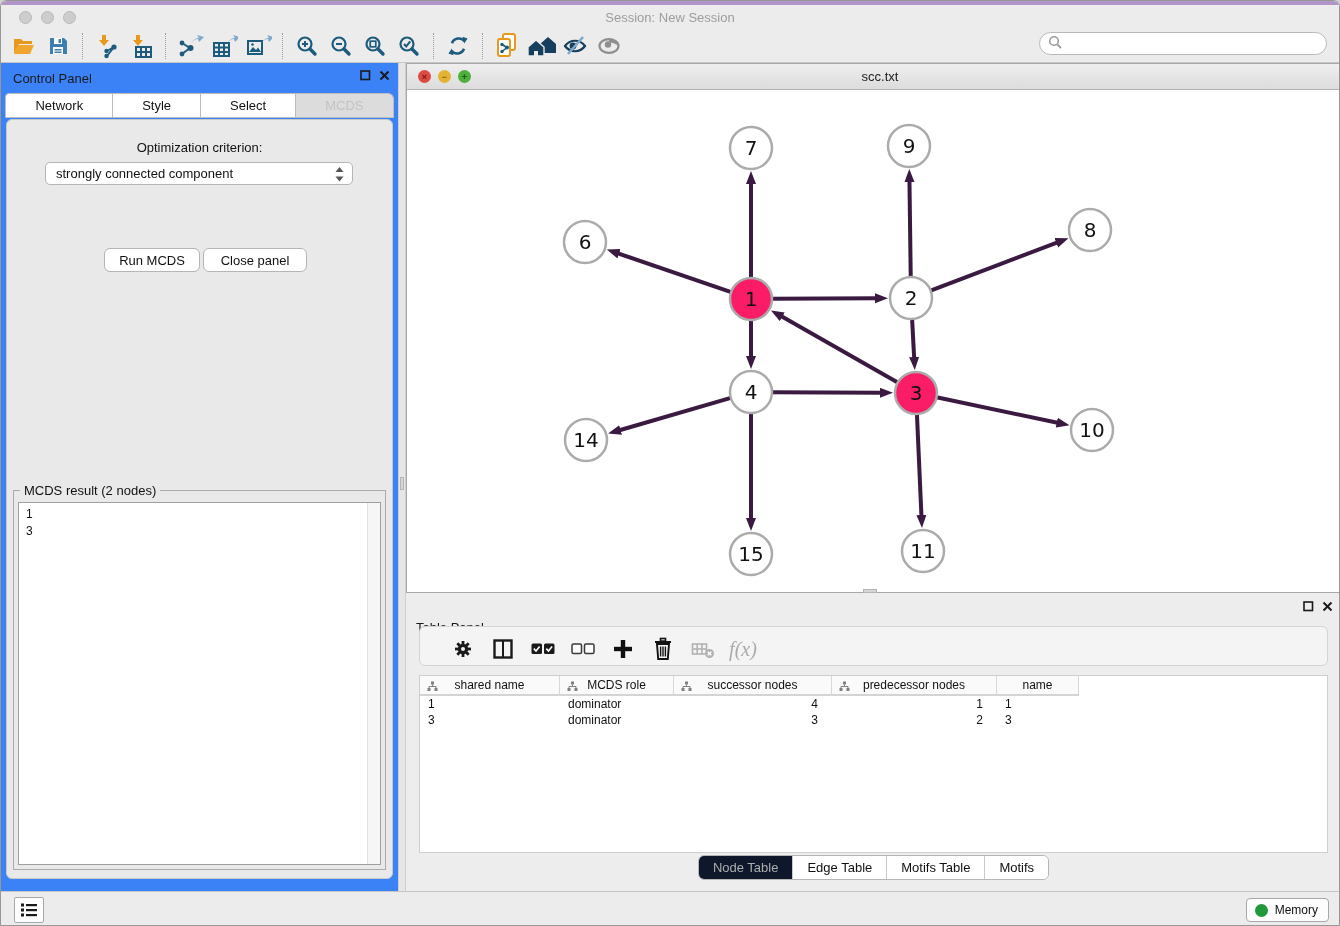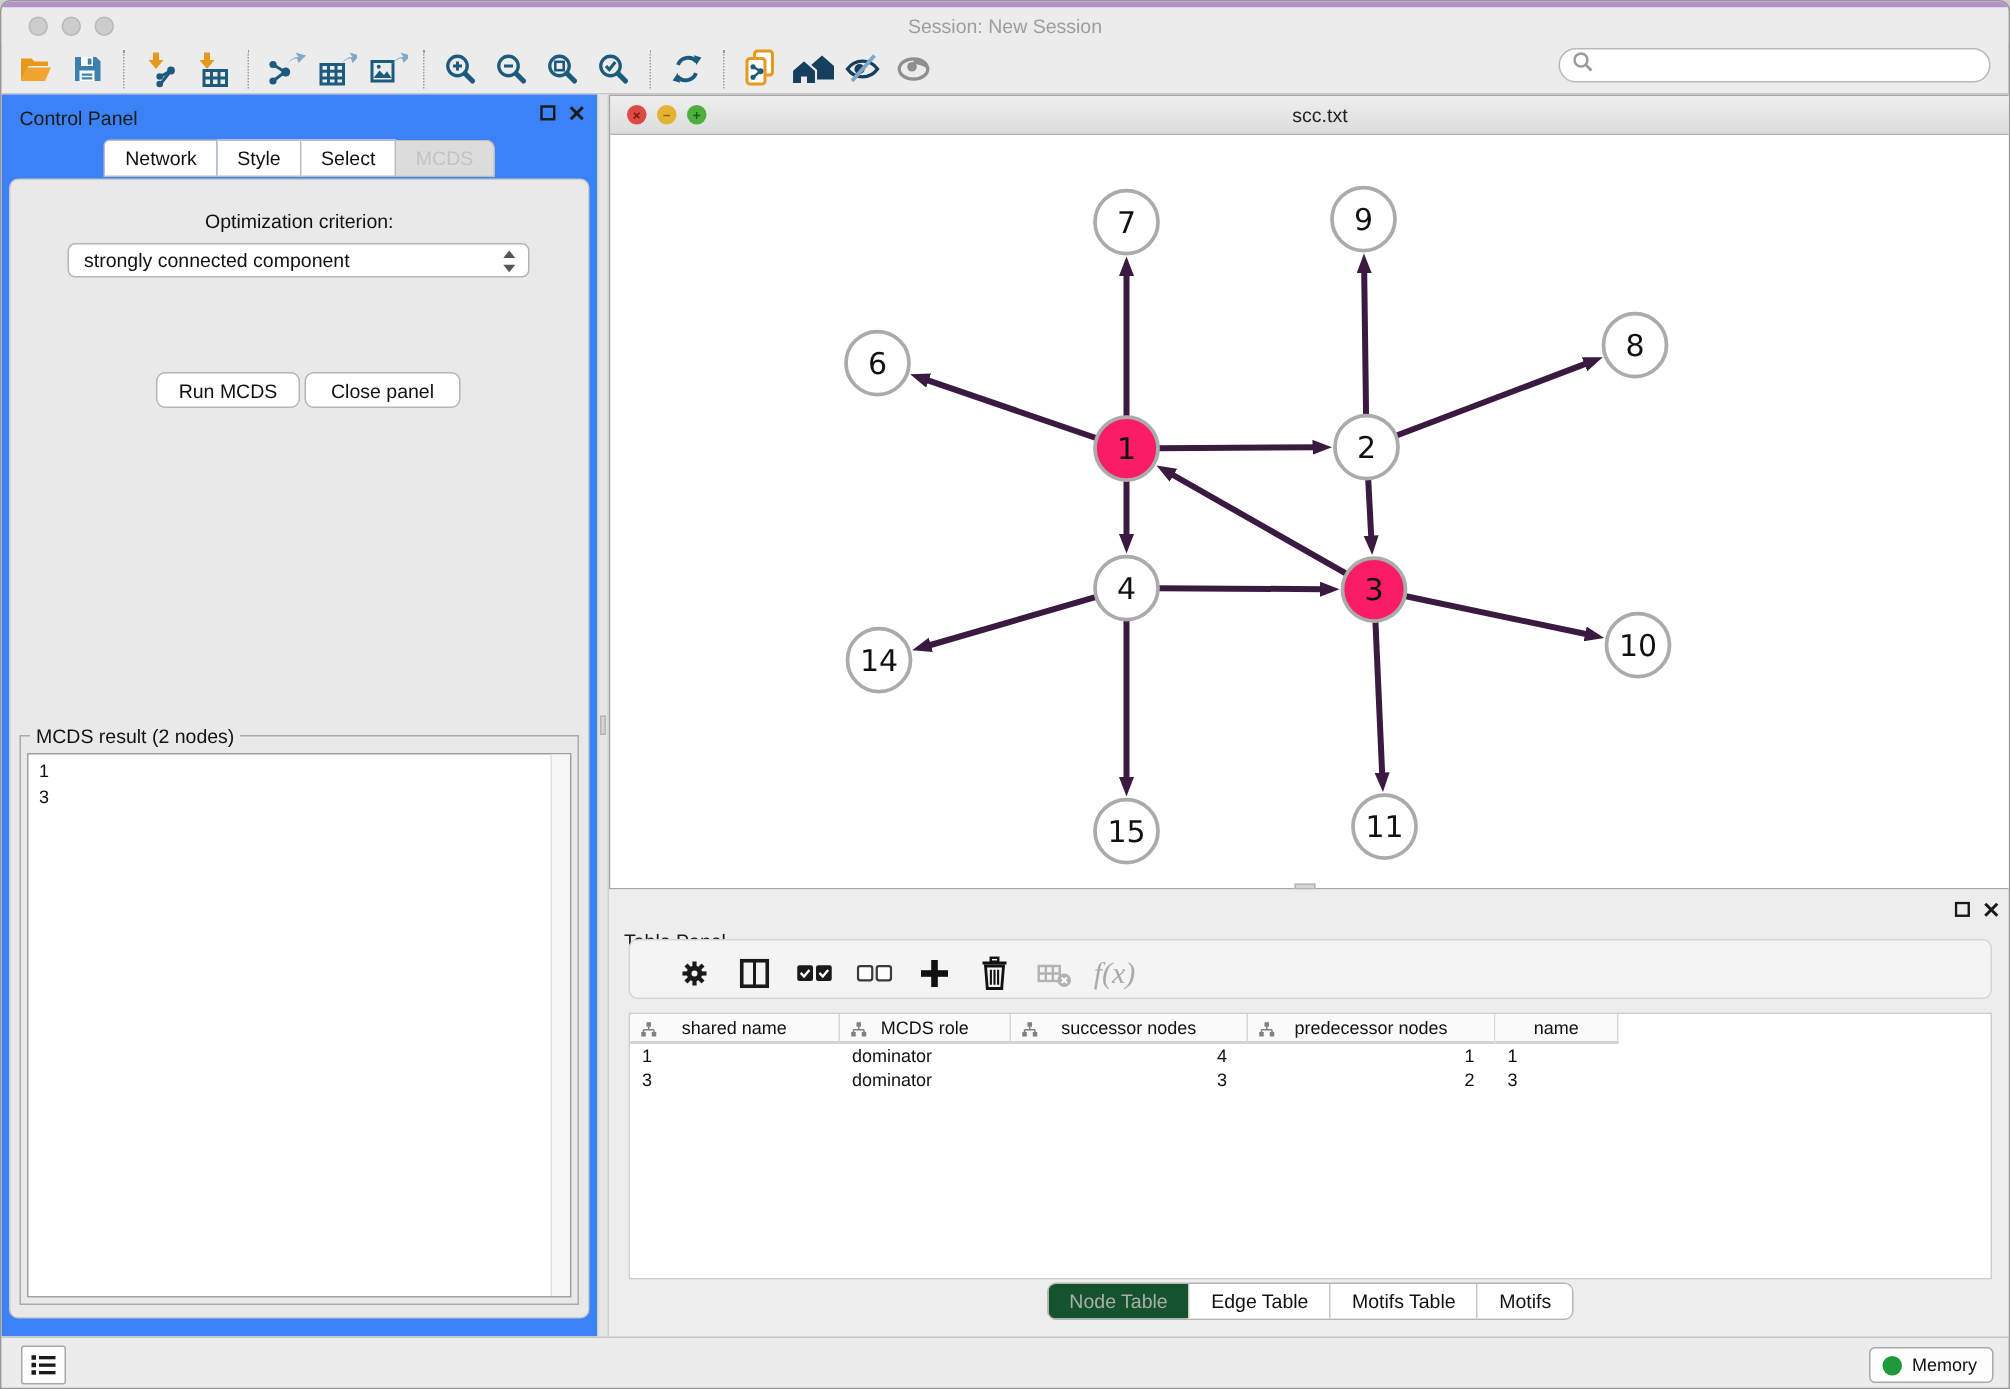--- a/index.html
+++ b/index.html
@@ -24,21 +24,21 @@
                border:1px solid #b9b9b9; border-radius:12px; display:flex; align-items:center; padding-left:7px; }
   .searchbox input { border:none; outline:none; flex:1; font-size:12px; background:transparent; margin-left:4px; }
 
   
   .control-panel { position:absolute; left:0; top:62px; width:397px; height:828px; background:#3b82f6; }
   .cp-header { position:absolute; left:0; top:0; width:100%; height:28px; }
   .panel-title { position:absolute; left:12px; top:8px; font-size:13px; color:#1a1a1a; }
   .panel-icons { position:absolute; right:8px; top:7px; display:flex; gap:8px; }
   .panel-icons span { display:flex; align-items:center; }
   .cp-tabs { position:absolute; left:0; top:30px; width:100%; display:flex; justify-content:center; }
-  .tab { font-size:13px; padding:4px 13px; background:#fff; border:1px solid #bdbdbd; border-left:none; color:#111; }
+  .tab { font-size:13px; padding:4px 29px; background:#fff; border:1px solid #bdbdbd; border-left:none; color:#111; }
   .tab:first-child { border-left:1px solid #bdbdbd; border-radius:4px 0 0 0; }
   .tab.active { background:#dcdcdc; color:#c3c3c3; border-radius:0 6px 0 0; }
   .cp-content { position:absolute; left:5px; top:56px; width:387px; height:760px;
                 background:#e9e9e9; border:1px solid #c9c9c9; border-radius:6px; }
   .opt-label { position:absolute; left:0; top:20px; width:100%; text-align:center; font-size:13px; color:#111; }
   .dropdown { position:absolute; left:38px; top:42px; width:308px; height:23px; background:#fff;
               border:1px solid #b5b5b5; border-radius:5px; display:flex; align-items:center;
               font-size:13px; padding-left:10px; color:#111; }
   .dd-chevrons { position:absolute; right:8px; top:3px; }
   .btn { position:absolute; height:24px; background:#fff; border:1px solid #b5b5b5; border-radius:6px;
@@ -76,21 +76,21 @@
   .dt-hcell { background:#fafafa; border-right:1px solid #d8d8d8; border-bottom:2px solid #d4d4d4;
               display:flex; align-items:center; justify-content:center; gap:5px; font-size:12px; color:#111; position:relative; }
   .dt-hcell .hicon { position:absolute; left:7px; top:5px; }
   .dt-row { display:flex; height:16px; font-size:12px; color:#111; }
   .dt-cell { padding:0 8px; line-height:16px; overflow:hidden; white-space:nowrap; }
   .dt-cell.right { text-align:right; padding-right:14px; }
   .tp-tabs { position:absolute; left:0; bottom:11px; width:100%; display:flex; justify-content:center; }
   .tp-tabgroup { display:flex; border:1px solid #b5b5b5; border-radius:6px; overflow:hidden; background:#fff; }
   .tp-tab { font-size:13px; padding:4px 14px; background:#fff; color:#111; border-left:1px solid #c9c9c9; }
   .tp-tab:first-child { border-left:none; }
-  .tp-tab.active { background:#14532d; color:#adadad; }
+  .tp-tab.active { background:#0f172a; color:#adadad; }
 
   
   .statusbar { position:absolute; left:0; top:890px; width:100%; height:36px; background:#ececec; border-top:1px solid #c6c6c6; }
   .list-btn { position:absolute; left:13px; top:5px; width:30px; height:26px; background:#fdfdfd;
               border:1px solid #a8a8a8; border-radius:2px; display:flex; align-items:center; justify-content:center; }
   .memory-btn { position:absolute; right:10px; top:6px; height:24px; padding:0 10px 0 8px; background:#fdfdfd;
                 border:1px solid #a8a8a8; border-radius:4px; display:flex; align-items:center; gap:7px; font-size:12px; color:#111; }
   .memdot { width:13px; height:13px; border-radius:50%; }
 </style>
 </head>

